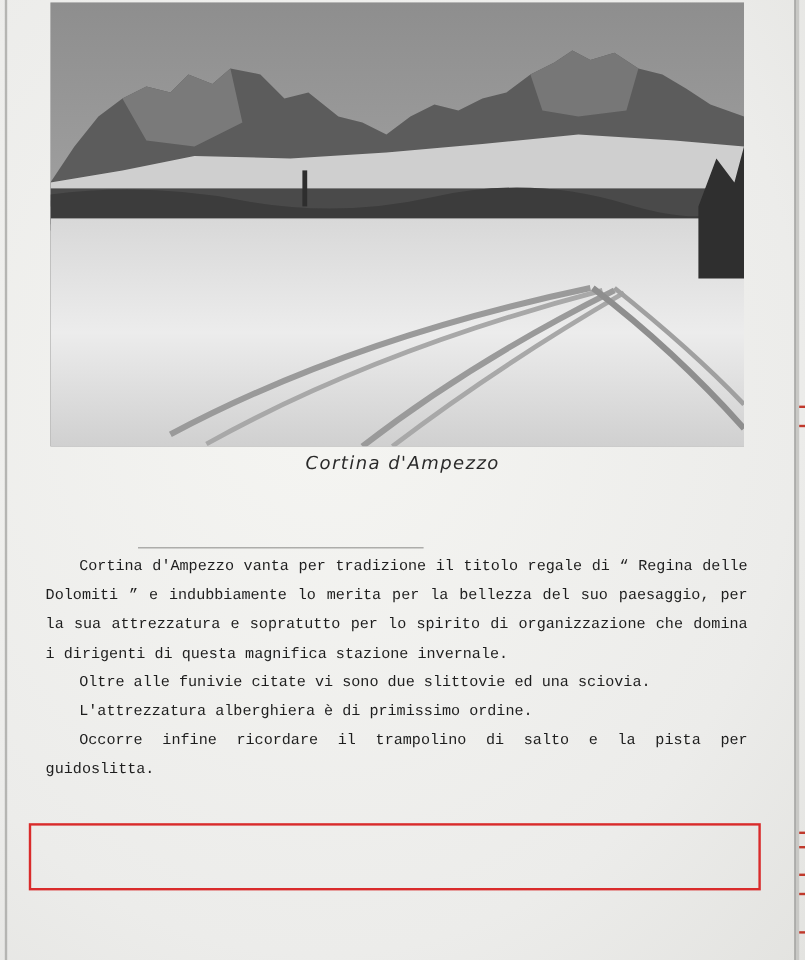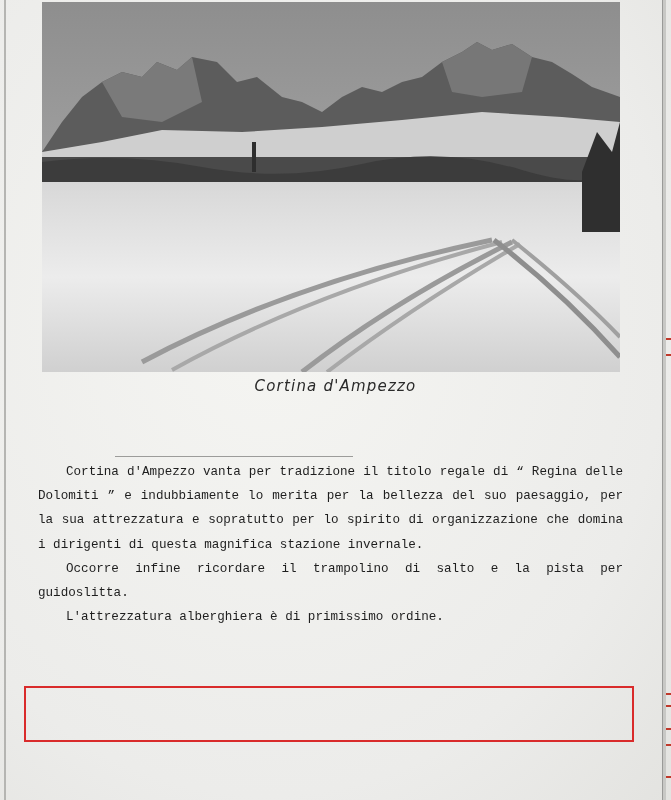--- a/index.html
+++ b/index.html
@@ -90,22 +90,23 @@
       <path d="M540,170 L555,130 L570,150 L578,120 L578,230 L540,230 Z" fill="#2f2f2f"></path>
     </svg>
   </div>
 
   <div class="caption">Cortina  d'Ampezzo</div>
 
   <div class="rule"></div>
 
   <div class="body-text">
     <p class="para">Cortina d'Ampezzo vanta per tradizione il titolo regale di “ Regina delle Dolomiti ” e indubbiamente lo merita per la bellezza del suo paesaggio, per la sua attrezzatura e sopra­tutto per lo spirito di organizzazione che domina i dirigenti di questa magnifica stazione invernale.</p>
+    <p class="para">Oltre alle funivie citate vi sono due slittovie ed una sciovia.</p>
+    <p class="para">L'attrezzatura alberghiera è di primissimo ordine.</p>
     <p class="para">Occorre infine ricordare il trampolino di salto e la pista per guidoslitta.</p>
-    <p class="para">L'attrezzatura alberghiera è di primissimo ordine.</p>
   </div>
 
   <div class="highlight-box"></div>
 
   <div class="page-edge-right"></div>
   <div class="right-marks">
     <span style="top:338px"></span>
     <span style="top:354px"></span>
     <span style="top:693px"></span>
     <span style="top:705px"></span>

